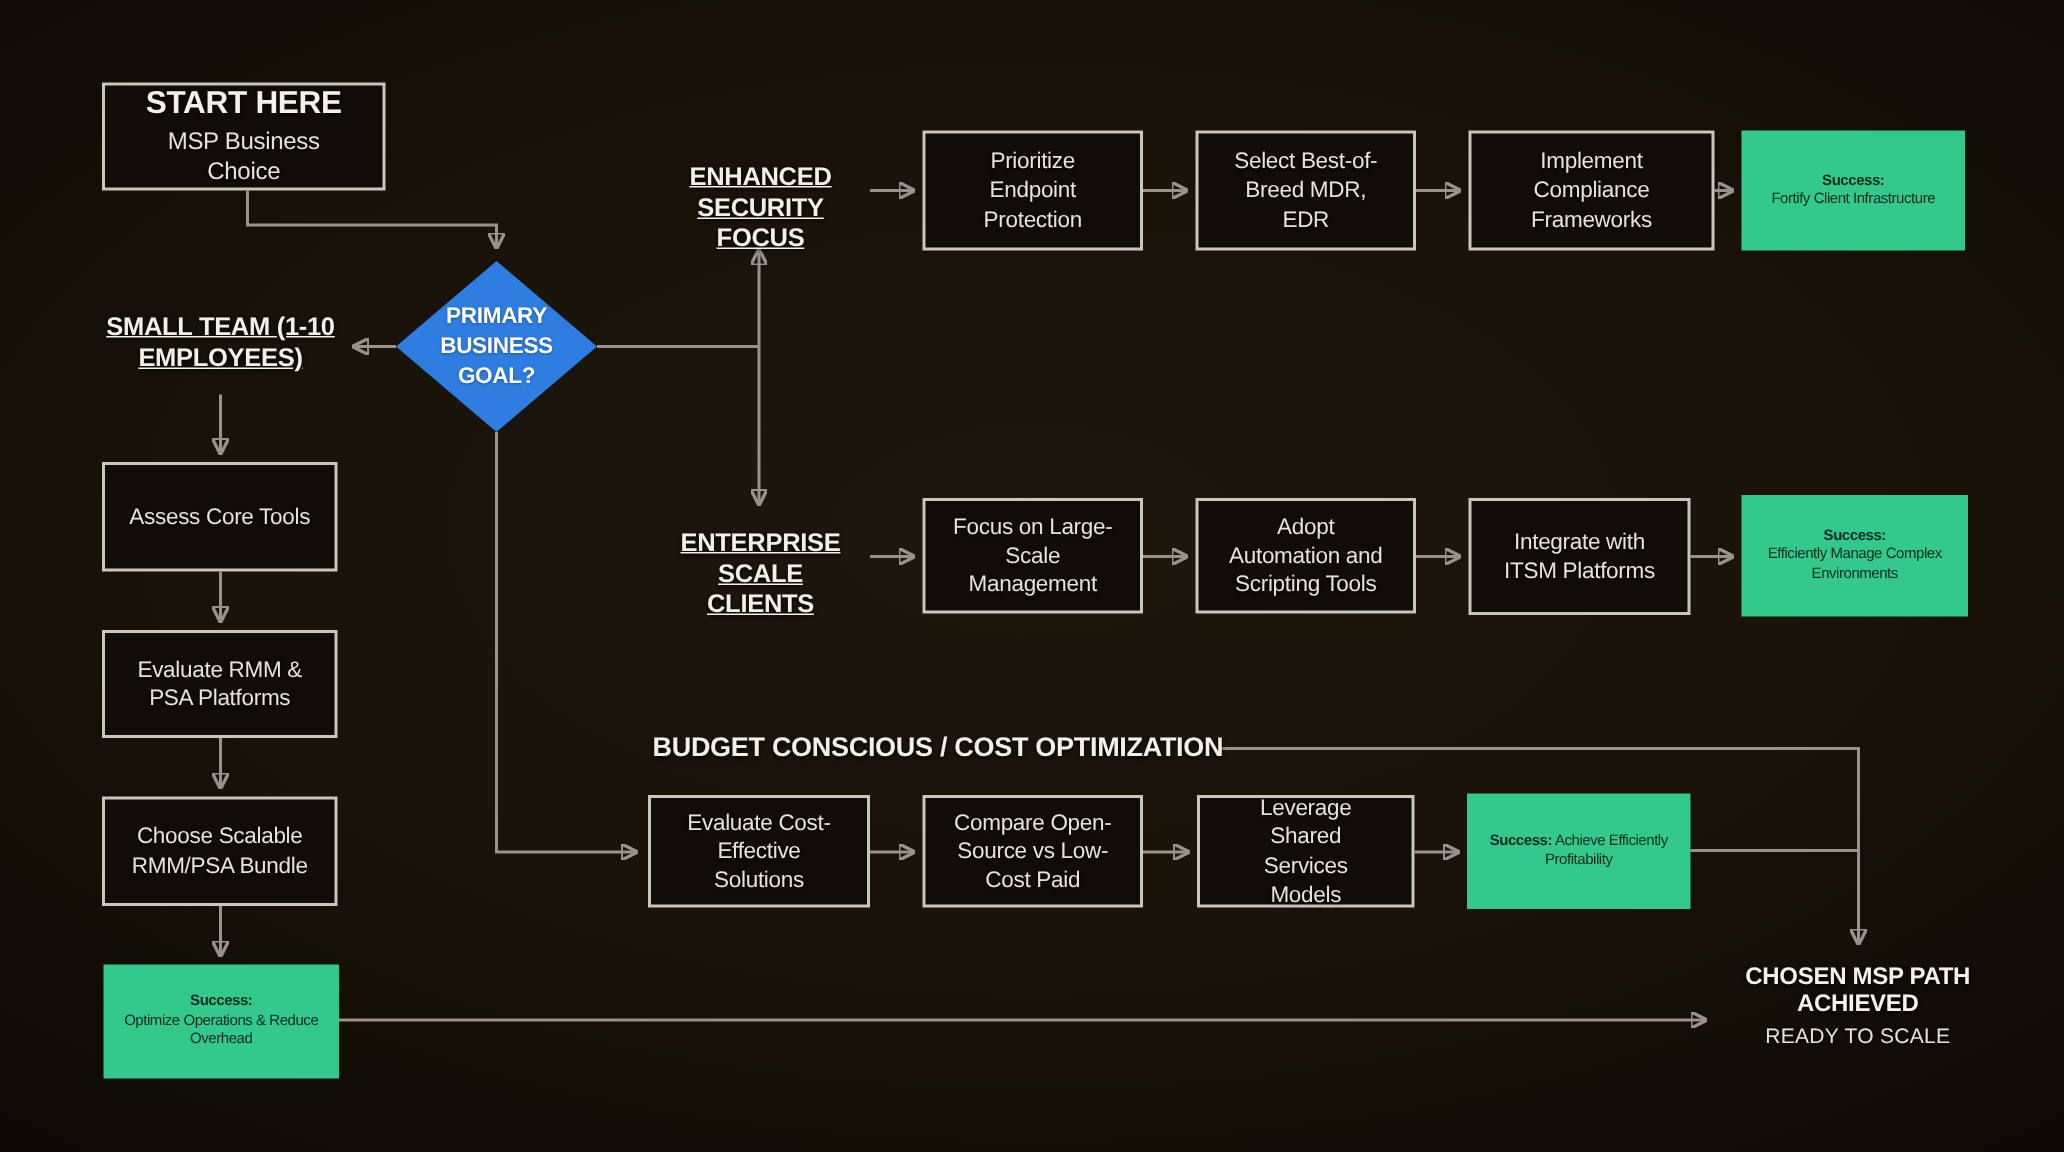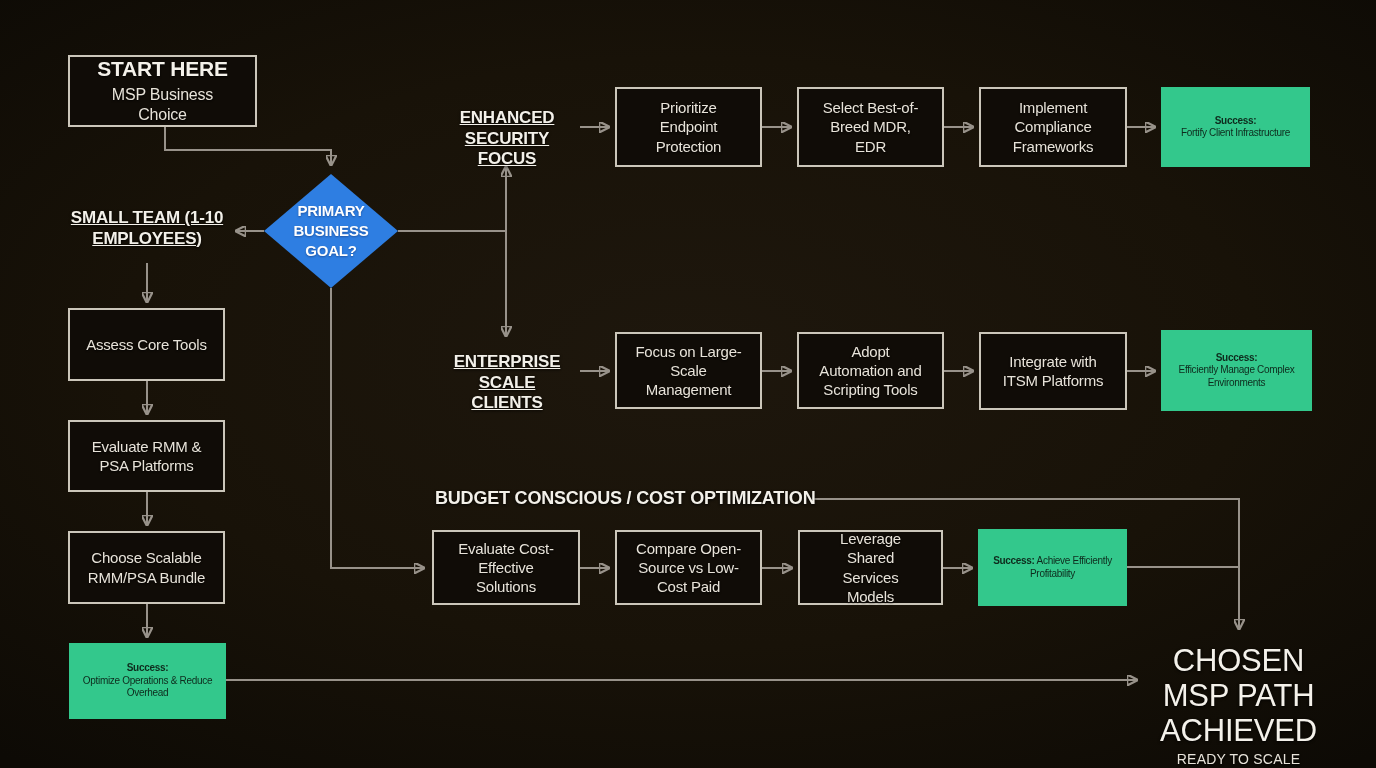--- a/index.html
+++ b/index.html
@@ -43,21 +43,21 @@
   }
   .diamond .dtext{
     width:84px;color:#ffffff;font-weight:bold;font-size:15px;line-height:1.32;
     letter-spacing:-0.2px;text-shadow:0 1px 2px rgba(0,0,40,0.35);
   }
   .budget-header{
     position:absolute;color:var(--label);font-weight:bold;font-size:18px;letter-spacing:-0.2px;
     text-shadow:0 1px 3px rgba(0,0,0,0.9);white-space:nowrap;
   }
   .chosen{position:absolute;text-align:center;color:#f4f1ea;}
-  .chosen-title{font-weight:normal;font-size:31px;line-height:1.13;letter-spacing:-0.2px;text-shadow:0 1px 3px rgba(0,0,0,0.9);}
+  .chosen-title{font-weight:bold;font-size:16px;line-height:1.13;letter-spacing:-0.2px;text-shadow:0 1px 3px rgba(0,0,0,0.9);}
   .chosen-sub{font-size:14px;margin-top:3px;color:var(--text);letter-spacing:0.2px;text-shadow:0 1px 2px rgba(0,0,0,0.9);}
 </style>
 </head>
 <body>
 
 <div class="stage">
 
   <svg class="wires" width="1376" height="768" viewBox="0 0 1376 768" aria-hidden="true">
     <defs>
       <marker id="ah" viewBox="0 0 10 10" refX="8" refY="5" markerWidth="11" markerHeight="11" orient="auto-start-reverse" markerUnits="userSpaceOnUse">
@@ -118,21 +118,21 @@
     </div>
   </div>
 
   <div class="hlabel" style="left:437px;top:108px;width:140px">ENHANCED SECURITY FOCUS</div>
   <div class="node box step" style="left:615px;top:87px;width:147px;height:80px">
     <span>Prioritize Endpoint Protection</span>
   </div>
   <div class="node box step" style="left:797px;top:87px;width:147px;height:80px">
     <span>Select Best-of-Breed MDR, EDR</span>
   </div>
-  <div class="node box step" style="left:979px;top:87px;width:148px;height:80px">
+  <div class="node box step" style="left:979px;top:87px;width:164px;height:80px">
     <span>Implement Compliance Frameworks</span>
   </div>
   <div class="node box success stackv" style="left:1161px;top:87px;width:149px;height:80px">
     <div>
       <strong>Success:</strong>
       <span>Fortify Client Infrastructure</span>
     </div>
   </div>
 
   <div class="hlabel" style="left:442px;top:352px;width:130px">ENTERPRISE SCALE CLIENTS</div>

